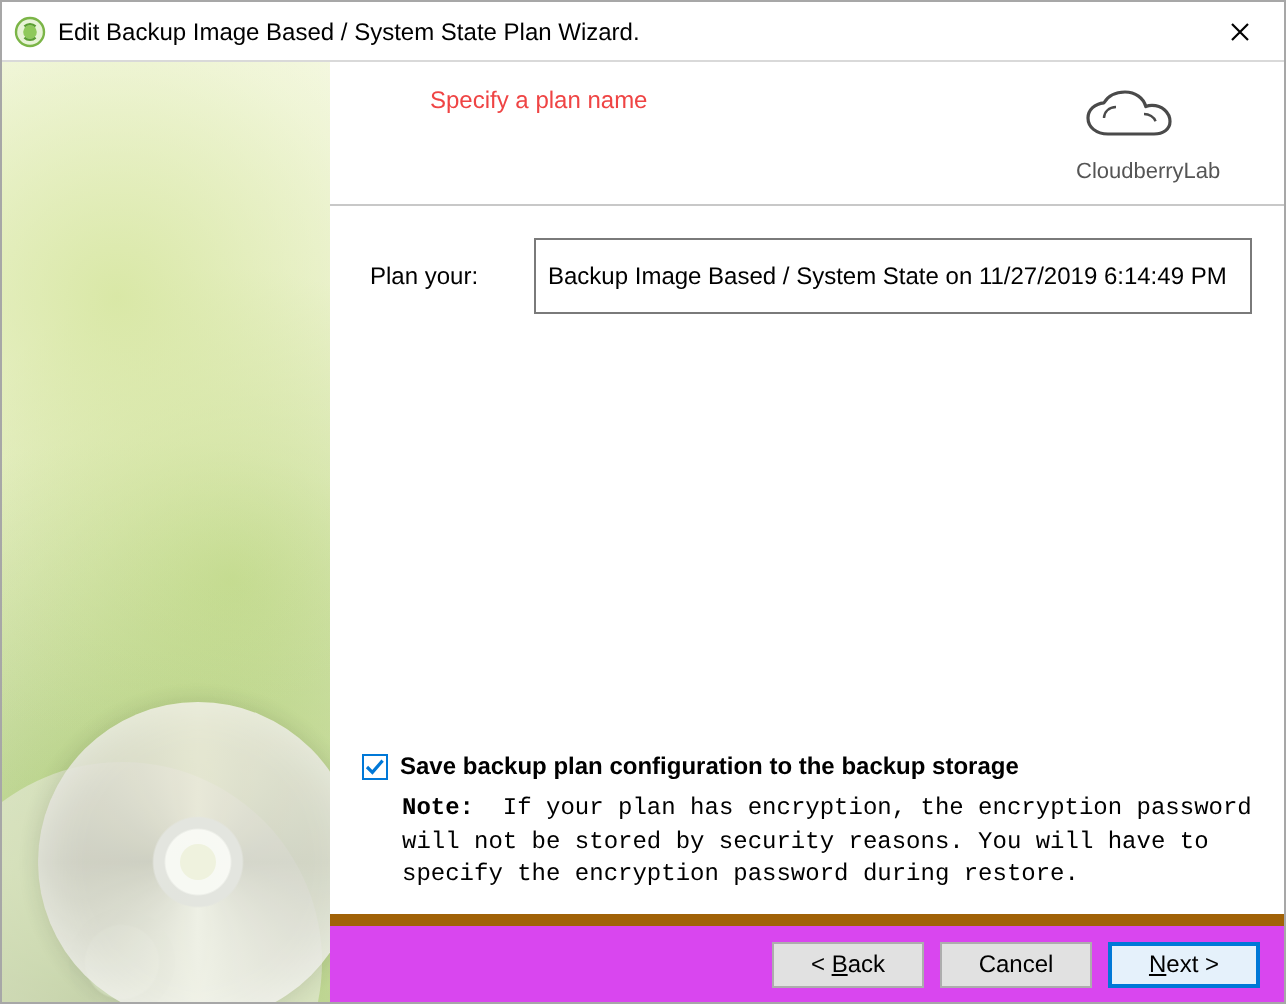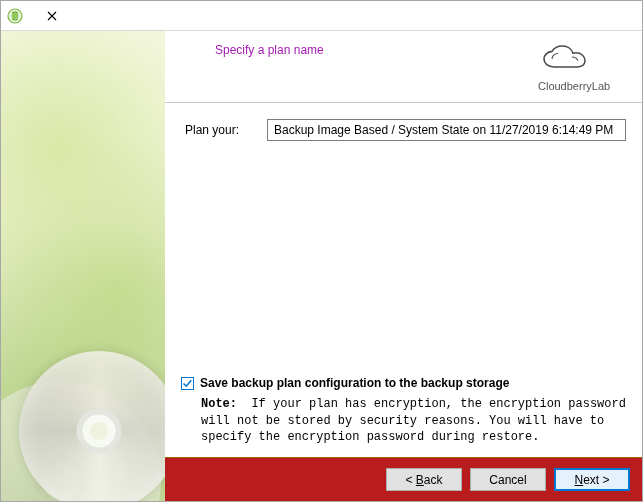--- a/index.html
+++ b/index.html
@@ -102,21 +102,21 @@
     align-items: flex-start;
   }
   .header-left { flex: 1; }
   .header-title {
     font-weight: bold;
     font-size: 12px;
     margin-bottom: 4px;
   }
   .header-sub {
     font-size: 12px;
-    color: #a21caf;
+    color: #ef4444;
     padding-left: 22px;
   }
   .brand {
     text-align: left;
     width: 88px;
     padding-top: 2px;
   }
   .brand-label {
     font-size: 11px;
     color: #555;
@@ -140,21 +140,21 @@
     gap: 10px;
   }
   .label {
     width: 76px;
     font-size: 12px;
     text-align: left;
     padding-left: 4px;
   }
   .plan-input {
     flex: 1;
-    height: 22px;
+    height: 38px;
     padding: 2px 6px;
     font-family: inherit;
     font-size: 12px;
     border: 1px solid #7a7a7a;
     color: #000;
     background: #fff;
   }
 
   .bottom-block {
     position: absolute;
@@ -179,27 +179,27 @@
     font-size: 12px;
     padding-left: 20px;
     line-height: 1.35;
     font-family: Liberation Mono, monospace;
   }
   .note b { font-weight: bold; }
 
   
   .buttonbar {
     height: 44px;
-    border-top: 1px solid #a16207;
+    border-top: 6px solid #a16207;
     display: flex;
     align-items: center;
     justify-content: flex-end;
     gap: 8px;
     padding: 0 12px;
-    background: #b91c1c;
+    background: #d946ef;
   }
   .btn {
     min-width: 76px;
     height: 23px;
     font-family: inherit;
     font-size: 12px;
     background: #e1e1e1;
     border: 1px solid #adadad;
     color: #000;
     padding: 0 10px;
@@ -220,20 +220,21 @@
 
   <div class="titlebar">
     <span class="appicon">
       <svg width="16" height="16" viewBox="0 0 16 16">
         <circle cx="8" cy="8" r="7" fill="#e8f3d7" stroke="#7bb547" stroke-width="1.2"></circle>
         <circle cx="8" cy="8" r="3.4" fill="#8fc95a"></circle>
         <path d="M5.2 5.2 A4 4 0 0 1 10.8 5.2" stroke="#5b9e33" stroke-width="1.1" fill="none"></path>
         <path d="M5.2 10.8 A4 4 0 0 0 10.8 10.8" stroke="#5b9e33" stroke-width="1.1" fill="none"></path>
       </svg>
     </span>
+    <span class="title-text">Edit Backup Image Based / System State Plan Wizard.</span>
     <div class="close">
       <svg width="10" height="10" viewBox="0 0 10 10">
         <path d="M1 1 L9 9 M9 1 L1 9" stroke="currentColor" stroke-width="1.1"></path>
       </svg>
     </div>
   </div>
 
   <div class="body">
 
     <div class="sidebar">

